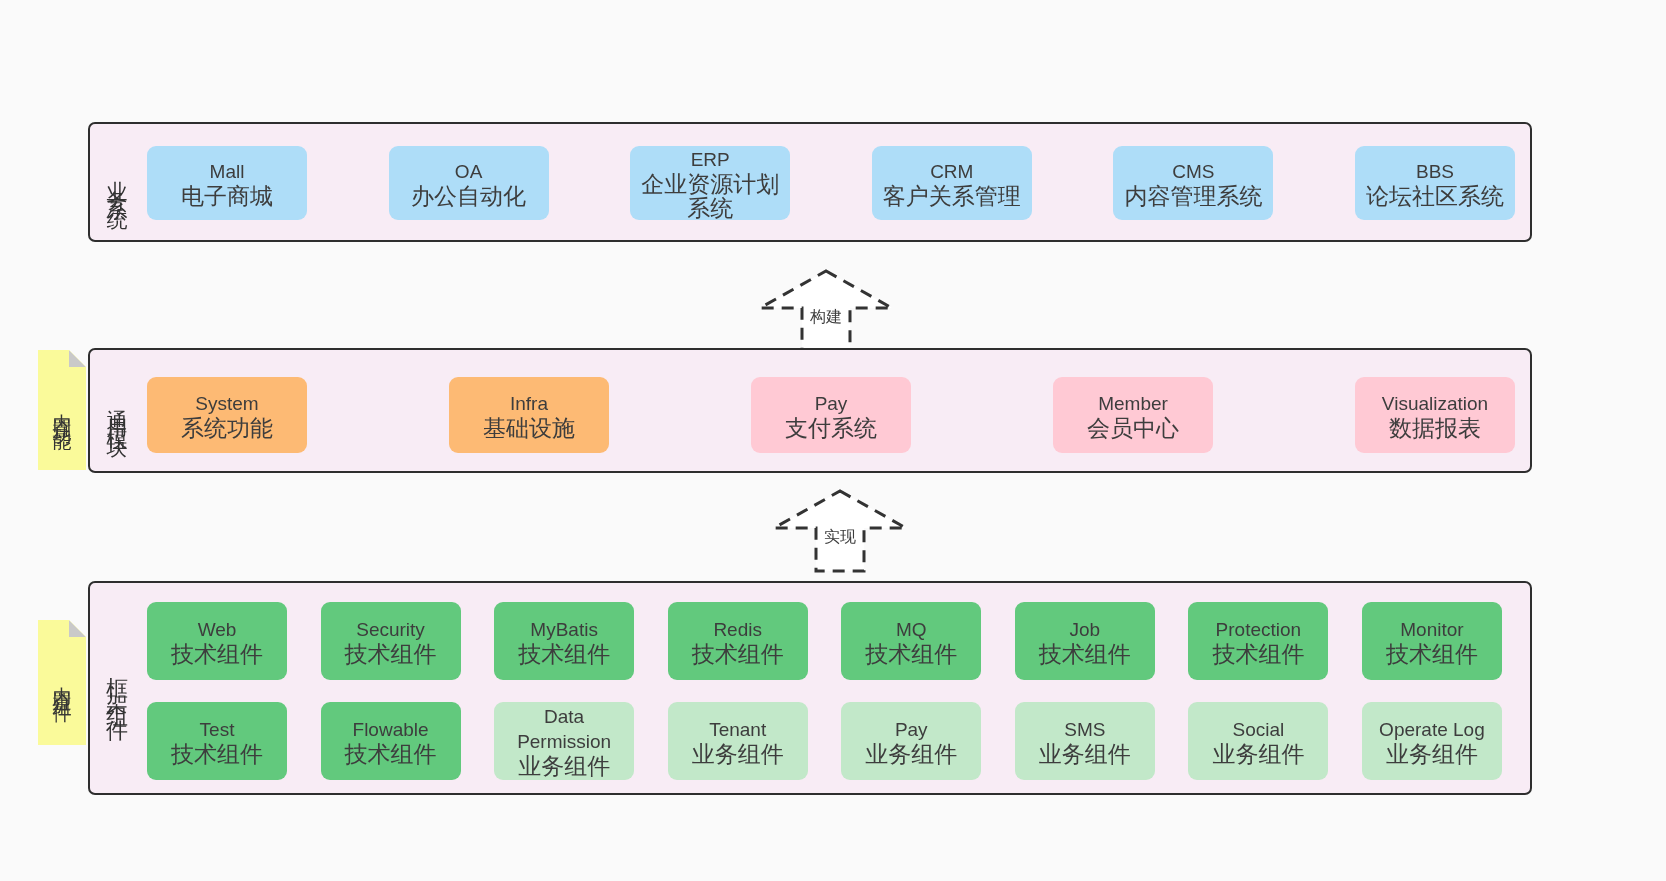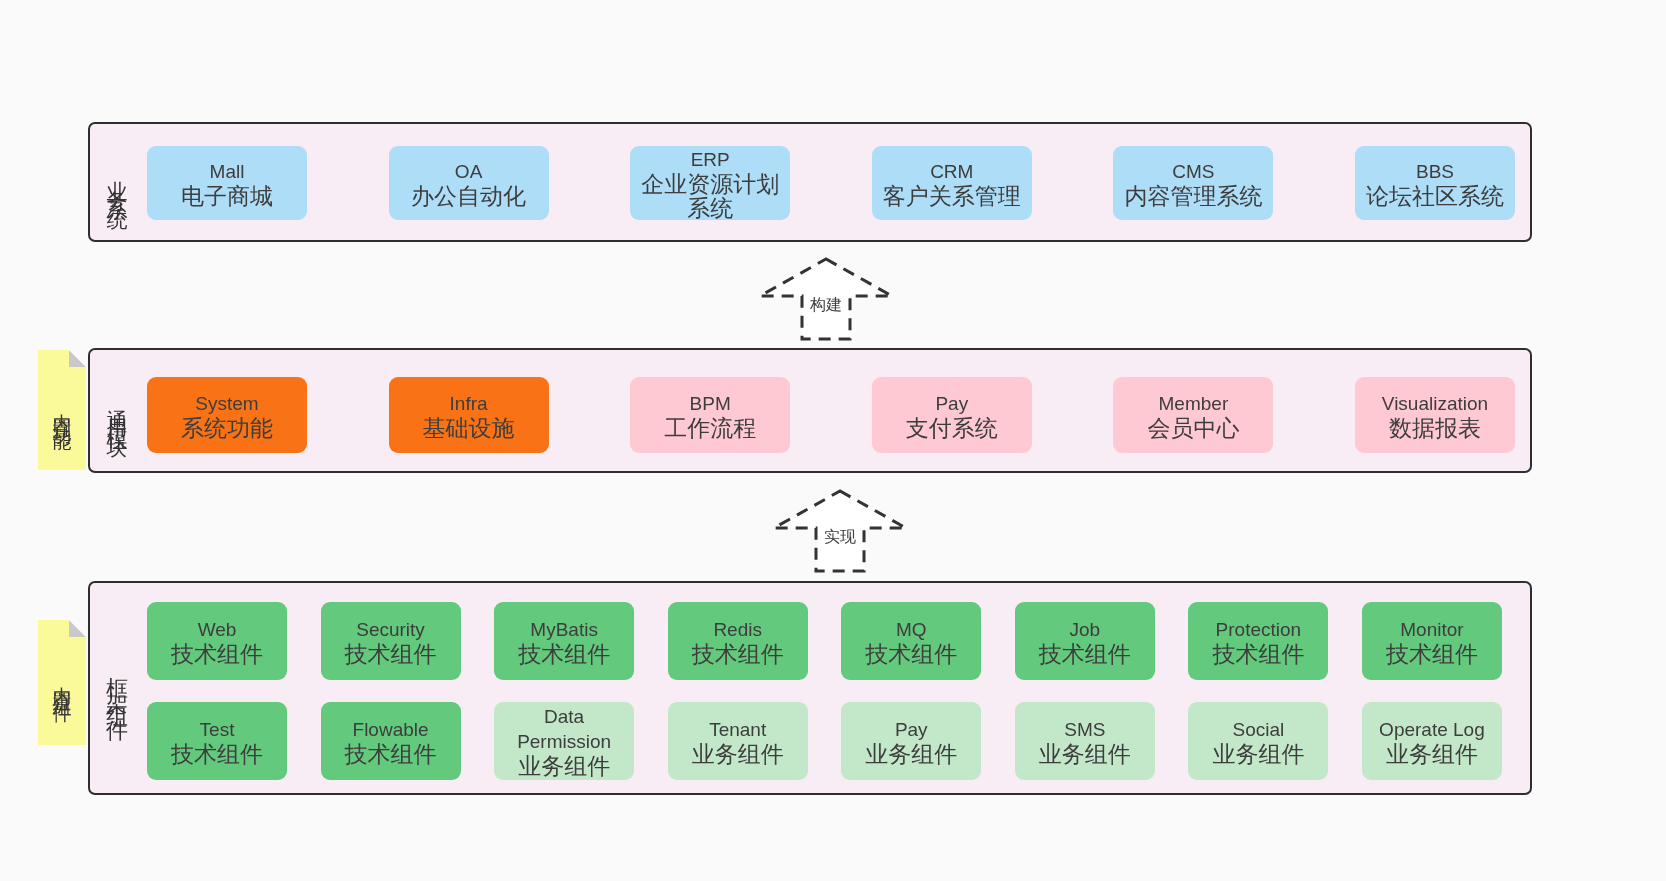--- a/index.html
+++ b/index.html
@@ -33,29 +33,29 @@
   #panel-framework .row2{top:119px;height:78px;}
 
   .box{
     border-radius:9px;display:flex;flex-direction:column;
     align-items:center;justify-content:center;text-align:center;
     color:#3d3d3d;padding:2px 4px;box-sizing:border-box;
   }
   .wide{width:160px;}
   .small{width:140px;}
   .blue{background:#aeddf8;}
-  .red{background:#f97316;}
+  .red{background:#fdba74;}
   .pink{background:#ffc9d4;}
   .green{background:#62c97d;}
   .lightgreen{background:#c2e8c9;}
   .box-name{font-size:19px;line-height:25px;}
   .box-desc{font-size:23px;line-height:24px;}
 
   .arrow{position:absolute;width:138px;height:86px;}
-  #arrow-build{left:757px;top:256px;}
+  #arrow-build{left:757px;top:268px;}
   #arrow-implement{left:771px;top:488px;}
   .arrow svg{position:absolute;left:0;top:0;}
   .arrow-label{
     position:absolute;left:50%;top:38px;transform:translateX(-50%);
     background:#ffffff;font-size:16px;color:#3d3d3d;padding:1px 3px;white-space:nowrap;
   }
 
   .note{
     position:absolute;left:38px;width:48px;background:#fafa9a;
     clip-path:polygon(0 0,calc(100% - 17px) 0,100% 17px,100% 100%,0 100%);
@@ -124,24 +124,20 @@
     <div class="boxrow">
       <div class="box wide red">
         <div class="box-name">System</div>
         <div class="box-desc">系统功能</div>
       </div>
       <div class="box wide red">
         <div class="box-name">Infra</div>
         <div class="box-desc">基础设施</div>
       </div>
       <div class="box wide pink">
-        <div class="box-name">BPM</div>
-        <div class="box-desc">工作流程</div>
-      </div>
-      <div class="box wide pink">
         <div class="box-name">Pay</div>
         <div class="box-desc">支付系统</div>
       </div>
       <div class="box wide pink">
         <div class="box-name">Member</div>
         <div class="box-desc">会员中心</div>
       </div>
       <div class="box wide pink">
         <div class="box-name">Visualization</div>
         <div class="box-desc">数据报表</div>

